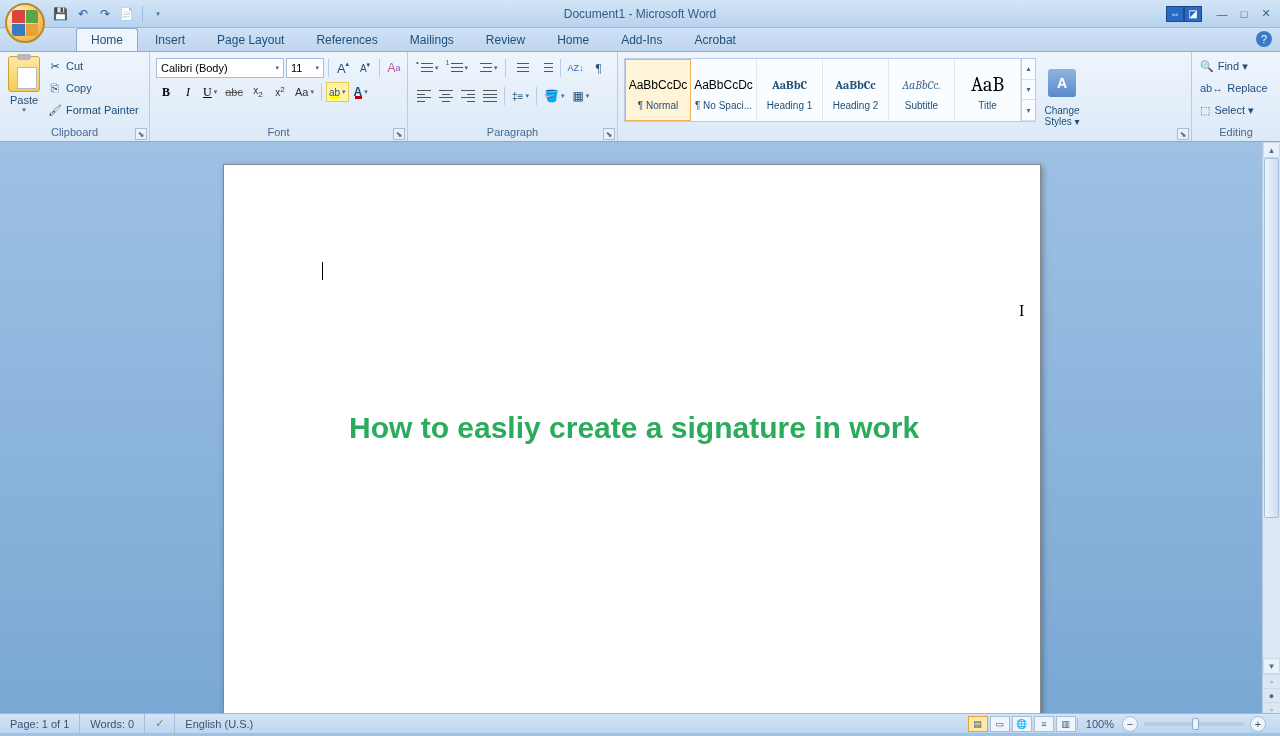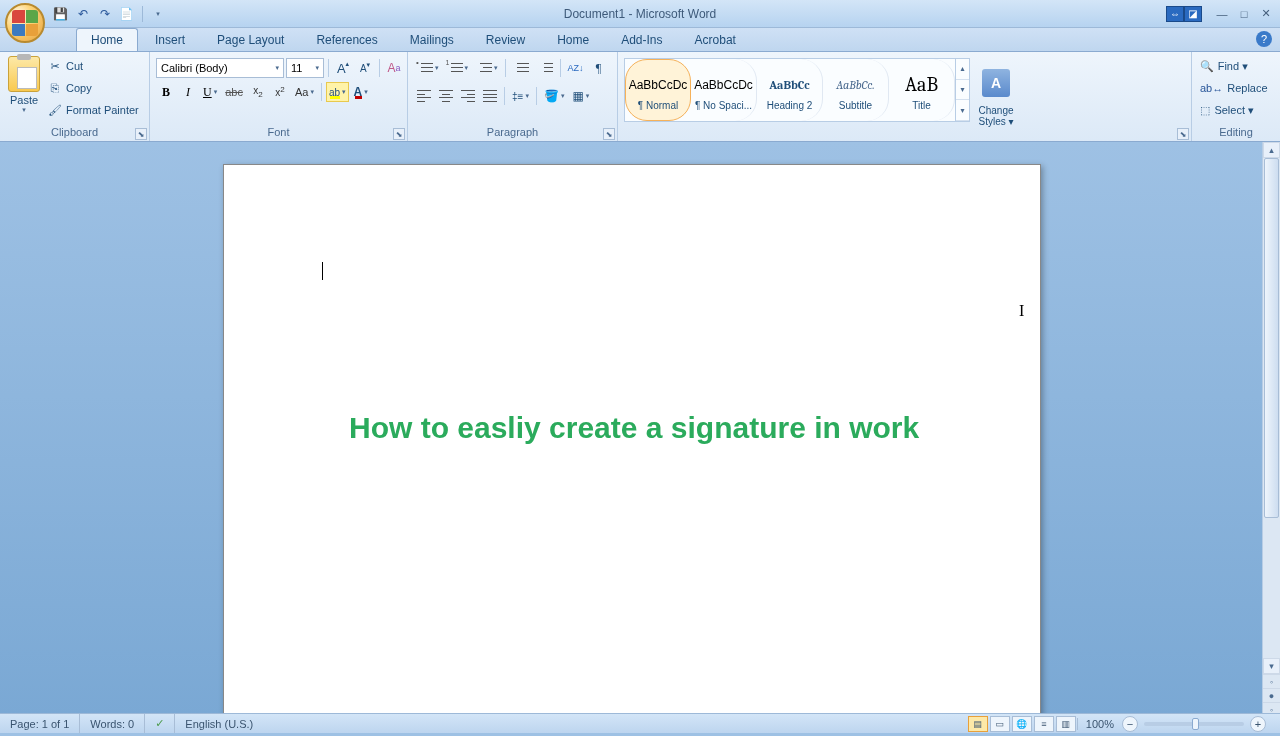--- a/index.html
+++ b/index.html
@@ -73,21 +73,21 @@
 .list-icon.number::before { content:"1"; position:absolute; left:-1px; top:-2px; font-size:7px; color:#555;}
 .align-icon { width: 14px; height: 12px; display: flex; flex-direction: column; justify-content: space-between; }
 .align-icon span { height: 1px; background: #555; }
 .al span:nth-child(1){width:100%;} .al span:nth-child(2){width:60%;} .al span:nth-child(3){width:100%;} .al span:nth-child(4){width:60%;}
 .ac span { margin: 0 auto; } .ac span:nth-child(1){width:100%;} .ac span:nth-child(2){width:60%;} .ac span:nth-child(3){width:100%;} .ac span:nth-child(4){width:60%;}
 .ar span { margin-left: auto; } .ar span:nth-child(1){width:100%;} .ar span:nth-child(2){width:60%;} .ar span:nth-child(3){width:100%;} .ar span:nth-child(4){width:60%;}
 .aj span { width: 100%; }
 
 
 .styles-gallery { display: flex; height: 64px; border: 1px solid #b8cde5; background: #fafdff; }
-.style-item { width: 66px; border-right: 1px solid #e0e8f2; display: flex; flex-direction: column; align-items: center; justify-content: center; cursor: pointer; padding: 2px; border-radius: 22px; }
+.style-item { width: 66px; border-right: 1px solid #e0e8f2; display: flex; flex-direction: column; align-items: center; justify-content: center; cursor: pointer; padding: 2px; }
 .style-item.sel { border: 1px solid #f5b15a; background: #fff3d8; }
 .style-preview { font-size: 12px; height: 30px; display: flex; align-items: center; color: #000; }
 .style-preview.blue { color: #1f4e79; font-weight: bold; font-family: Cambria, serif; }
 .style-preview.big { font-size: 20px; font-family: Cambria, serif; }
 .style-preview.italic-blue { color: #4a6a8f; font-style: italic; font-family: Cambria, serif;}
 .style-name { font-size: 10px; color: #1f4e79; text-align: center; white-space: nowrap; overflow: hidden; width: 100%; }
 .gallery-scroll { width: 14px; display: flex; flex-direction: column; border-left: 1px solid #b8cde5; }
 .gallery-scroll div { flex: 1; display: flex; align-items: center; justify-content: center; font-size: 8px; color: #4a6a8f; border-bottom: 1px solid #d5e1ef; cursor: pointer; }
 .change-styles { width: 44px; display: flex; flex-direction: column; align-items: center; justify-content: center; cursor: pointer; margin-left: 4px; }
 .cs-icon { width: 28px; height: 28px; background: linear-gradient(#8fb4e0, #5a8acc); border-radius: 3px; position: relative; display:flex;align-items:center;justify-content:center;color:#fff;font-size:14px;font-weight:bold; }
@@ -362,20 +362,24 @@
   <div class="group" style="flex:1">
     <div class="group-body" style="padding:4px 2px;align-items:stretch;">
       <div class="styles-gallery">
         <div class="style-item sel">
             <div class="style-preview">AaBbCcDc</div>
             <div class="style-name">¶ Normal</div>
           </div>
         <div class="style-item">
             <div class="style-preview">AaBbCcDc</div>
             <div class="style-name">¶ No Spaci...</div>
+          </div>
+        <div class="style-item">
+            <div class="style-preview blue">AaBbC</div>
+            <div class="style-name">Heading 1</div>
           </div>
         <div class="style-item">
             <div class="style-preview blue">AaBbCc</div>
             <div class="style-name">Heading 2</div>
           </div>
         <div class="style-item">
             <div class="style-preview italic-blue">AaBbCc.</div>
             <div class="style-name">Subtitle</div>
           </div>
         <div class="style-item">

